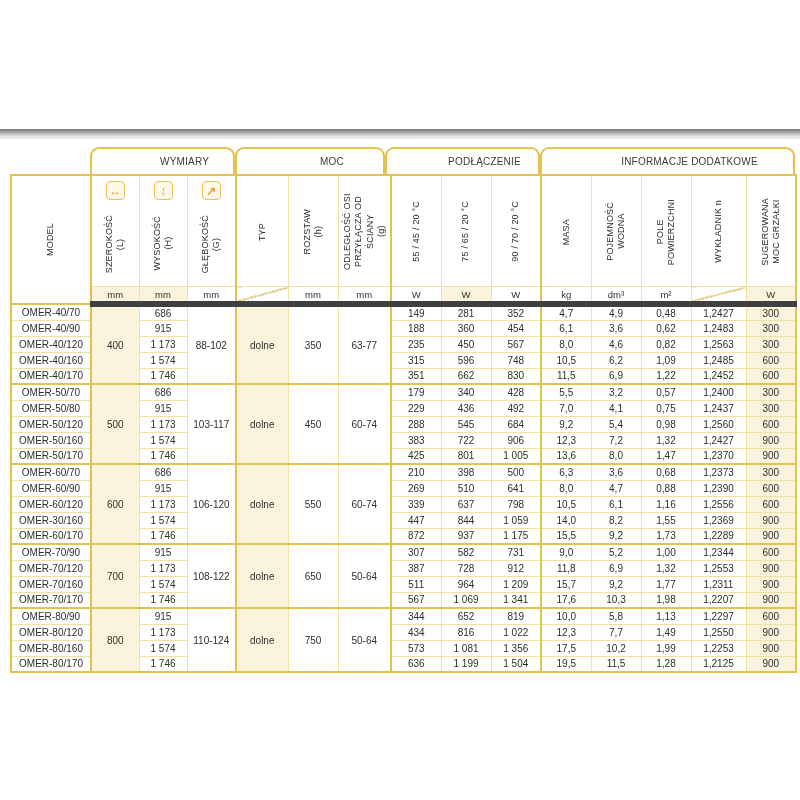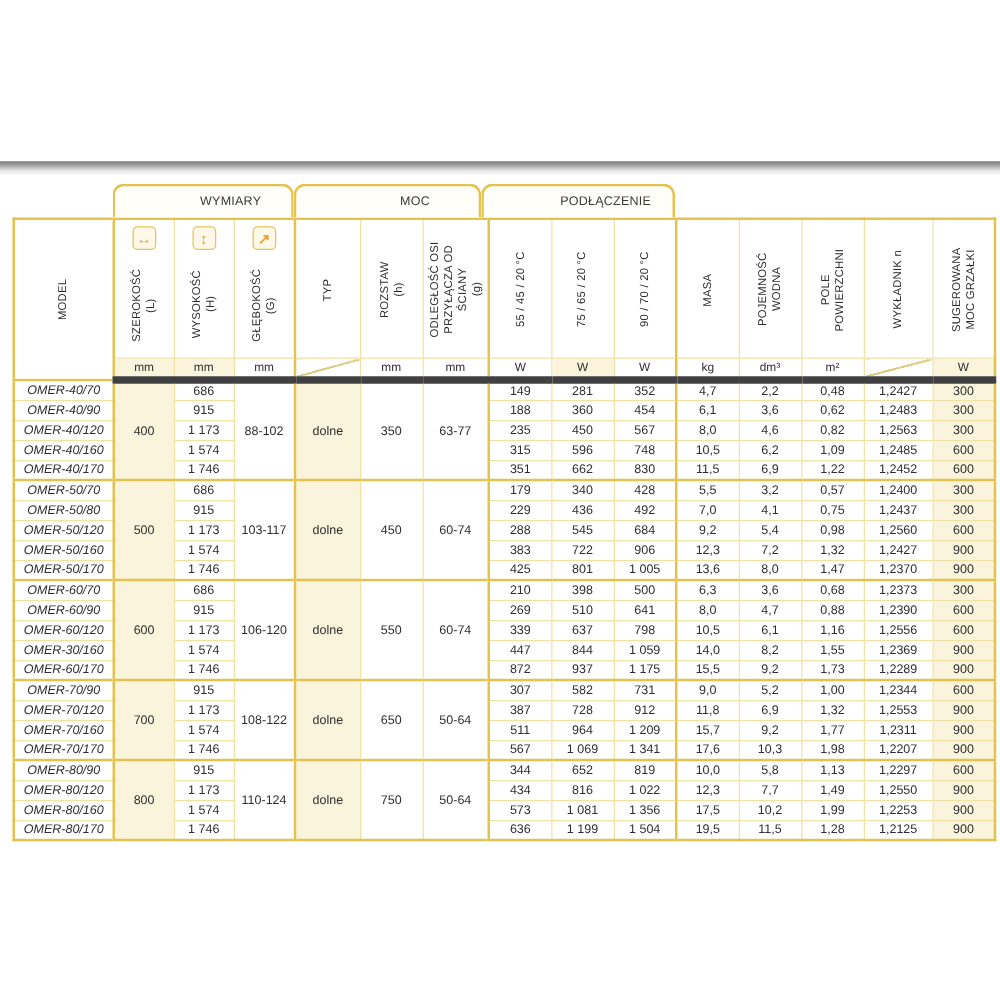--- a/index.html
+++ b/index.html
@@ -50,33 +50,34 @@
     white-space:pre-line;font-size:9px;line-height:1.25;color:#2b2b2b;letter-spacing:.2px;
   }
   .icobox{
     width:17px;height:17px;border:1px solid #e6c35b;border-radius:4px;
     background:#fdf8e8;display:flex;align-items:center;justify-content:center;
     color:#e8a33c;font-size:12px;font-weight:bold;margin-bottom:5px;flex:0 0 auto;
   }
   .c-model-h{background:#ffffff;}
   .c-model-h .mwrap{display:flex;align-items:center;justify-content:center;height:127px;}
   tbody td{height:16px;font-size:9.5px;}
-  td.c-model{font-size:9.5px;font-style:italic;}
+  td.c-model{font-size:9.5px;}
 </style>
 </head>
 <body>
 
 <div class="divider"></div>
 
 <div class="sheet">
 
   <div class="tabs">
     <div class="tab w1">WYMIARY</div>
     <div class="tab w3">MOC</div>
     <div class="tab w2">PODŁĄCZENIE</div>
+    <div class="tab w4">INFORMACJE DODATKOWE</div>
   </div>
 
   <table class="spec">
     <colgroup>
       <col style="width:80px">
         <col style="width:48px">
         <col style="width:48px">
         <col style="width:49px">
       <col style="width:52px">
         <col style="width:50px">
@@ -231,21 +232,21 @@
           <td class="tint bL" rowspan="5">400</td>
           <td>686</td>
           <td rowspan="5">88-102</td>
           <td class="tint bL" rowspan="5">dolne</td>
           <td rowspan="5">350</td>
           <td rowspan="5">63-77</td>
           <td class="bL">149</td>
           <td>281</td>
           <td>352</td>
           <td class="bL">4,7</td>
-          <td>2,2</td>
+          <td>4,9</td>
           <td>0,48</td>
           <td>1,2427</td>
           <td class="tint">300</td>
         </tr>
         <tr>
           <td class="c-model">OMER-40/90</td>
           <td>915</td>
           <td class="bL">188</td>
           <td>360</td>
           <td>454</td>

